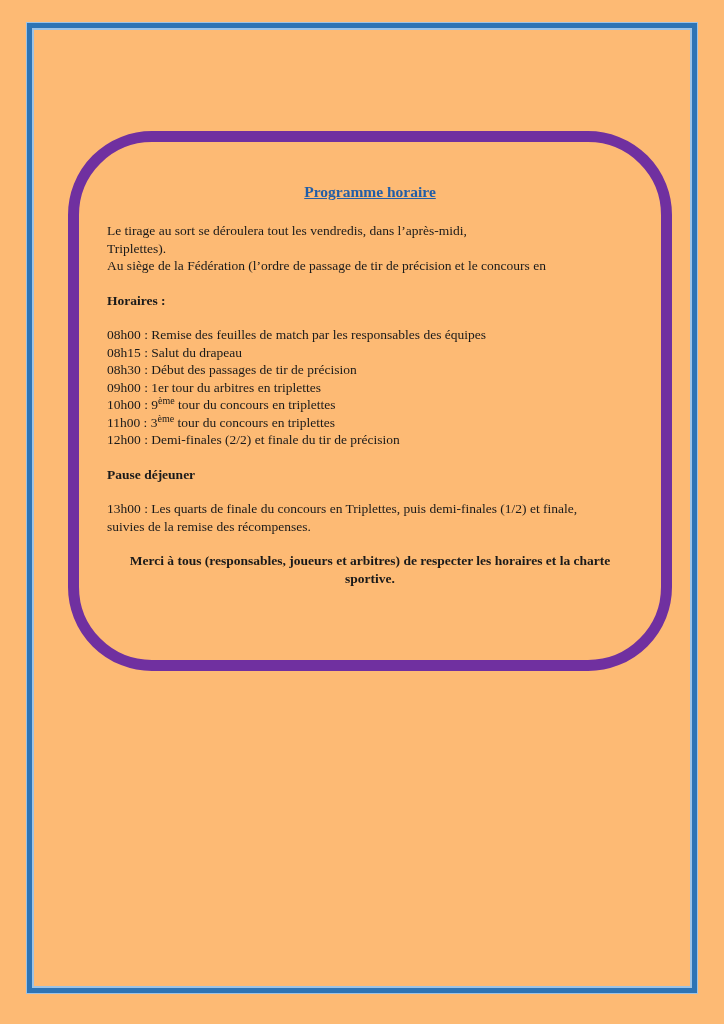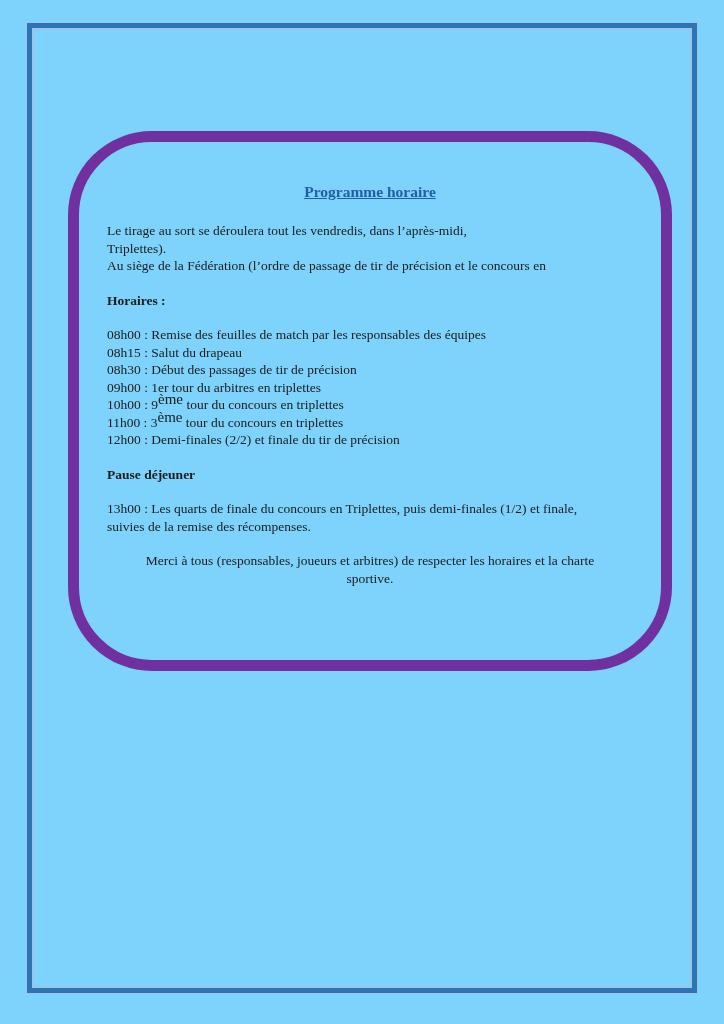--- a/index.html
+++ b/index.html
@@ -4,21 +4,21 @@
 <style>
   html, body {
     margin: 0;
     padding: 0;
     background: #ffffff;
   }
   .sheet {
     position: relative;
     width: 724px;
     height: 1024px;
-    background: #7dd3fc;
+    background: #fdba74;
     font-family: "Liberation Serif", "DejaVu Serif", serif;
     color: #1a1a1a;
     overflow: hidden;
   }
   
   .page-border {
     position: absolute;
     inset: 23px 27px 31px 27px;
     border: 5px solid var(--border-dark-blue, #2E74B5);
     outline: 1px solid var(--border-light-blue, #9DC3E6);
@@ -48,26 +48,26 @@
     font-size: 15.5px;
     line-height: 20px;
     font-weight: bold;
     color: var(--title-blue, #215EA8);
     text-decoration: underline;
   }
   .para { margin: 17px 0 0 0; }
   .para.first-para { margin-top: 20px; }
   .heading { font-weight: bold; }
   .closing {
-    font-weight: normal;
+    font-weight: bold;
     text-align: center;
   }
   .line { min-height: 17.5px; }
   sup.ord {
-    font-size: 15px;
+    font-size: 10px;
     line-height: 0;
     vertical-align: super;
   }
 </style>
 </head>
 <body>
 
 <div class="sheet">
   <div class="page-border"></div>
 

